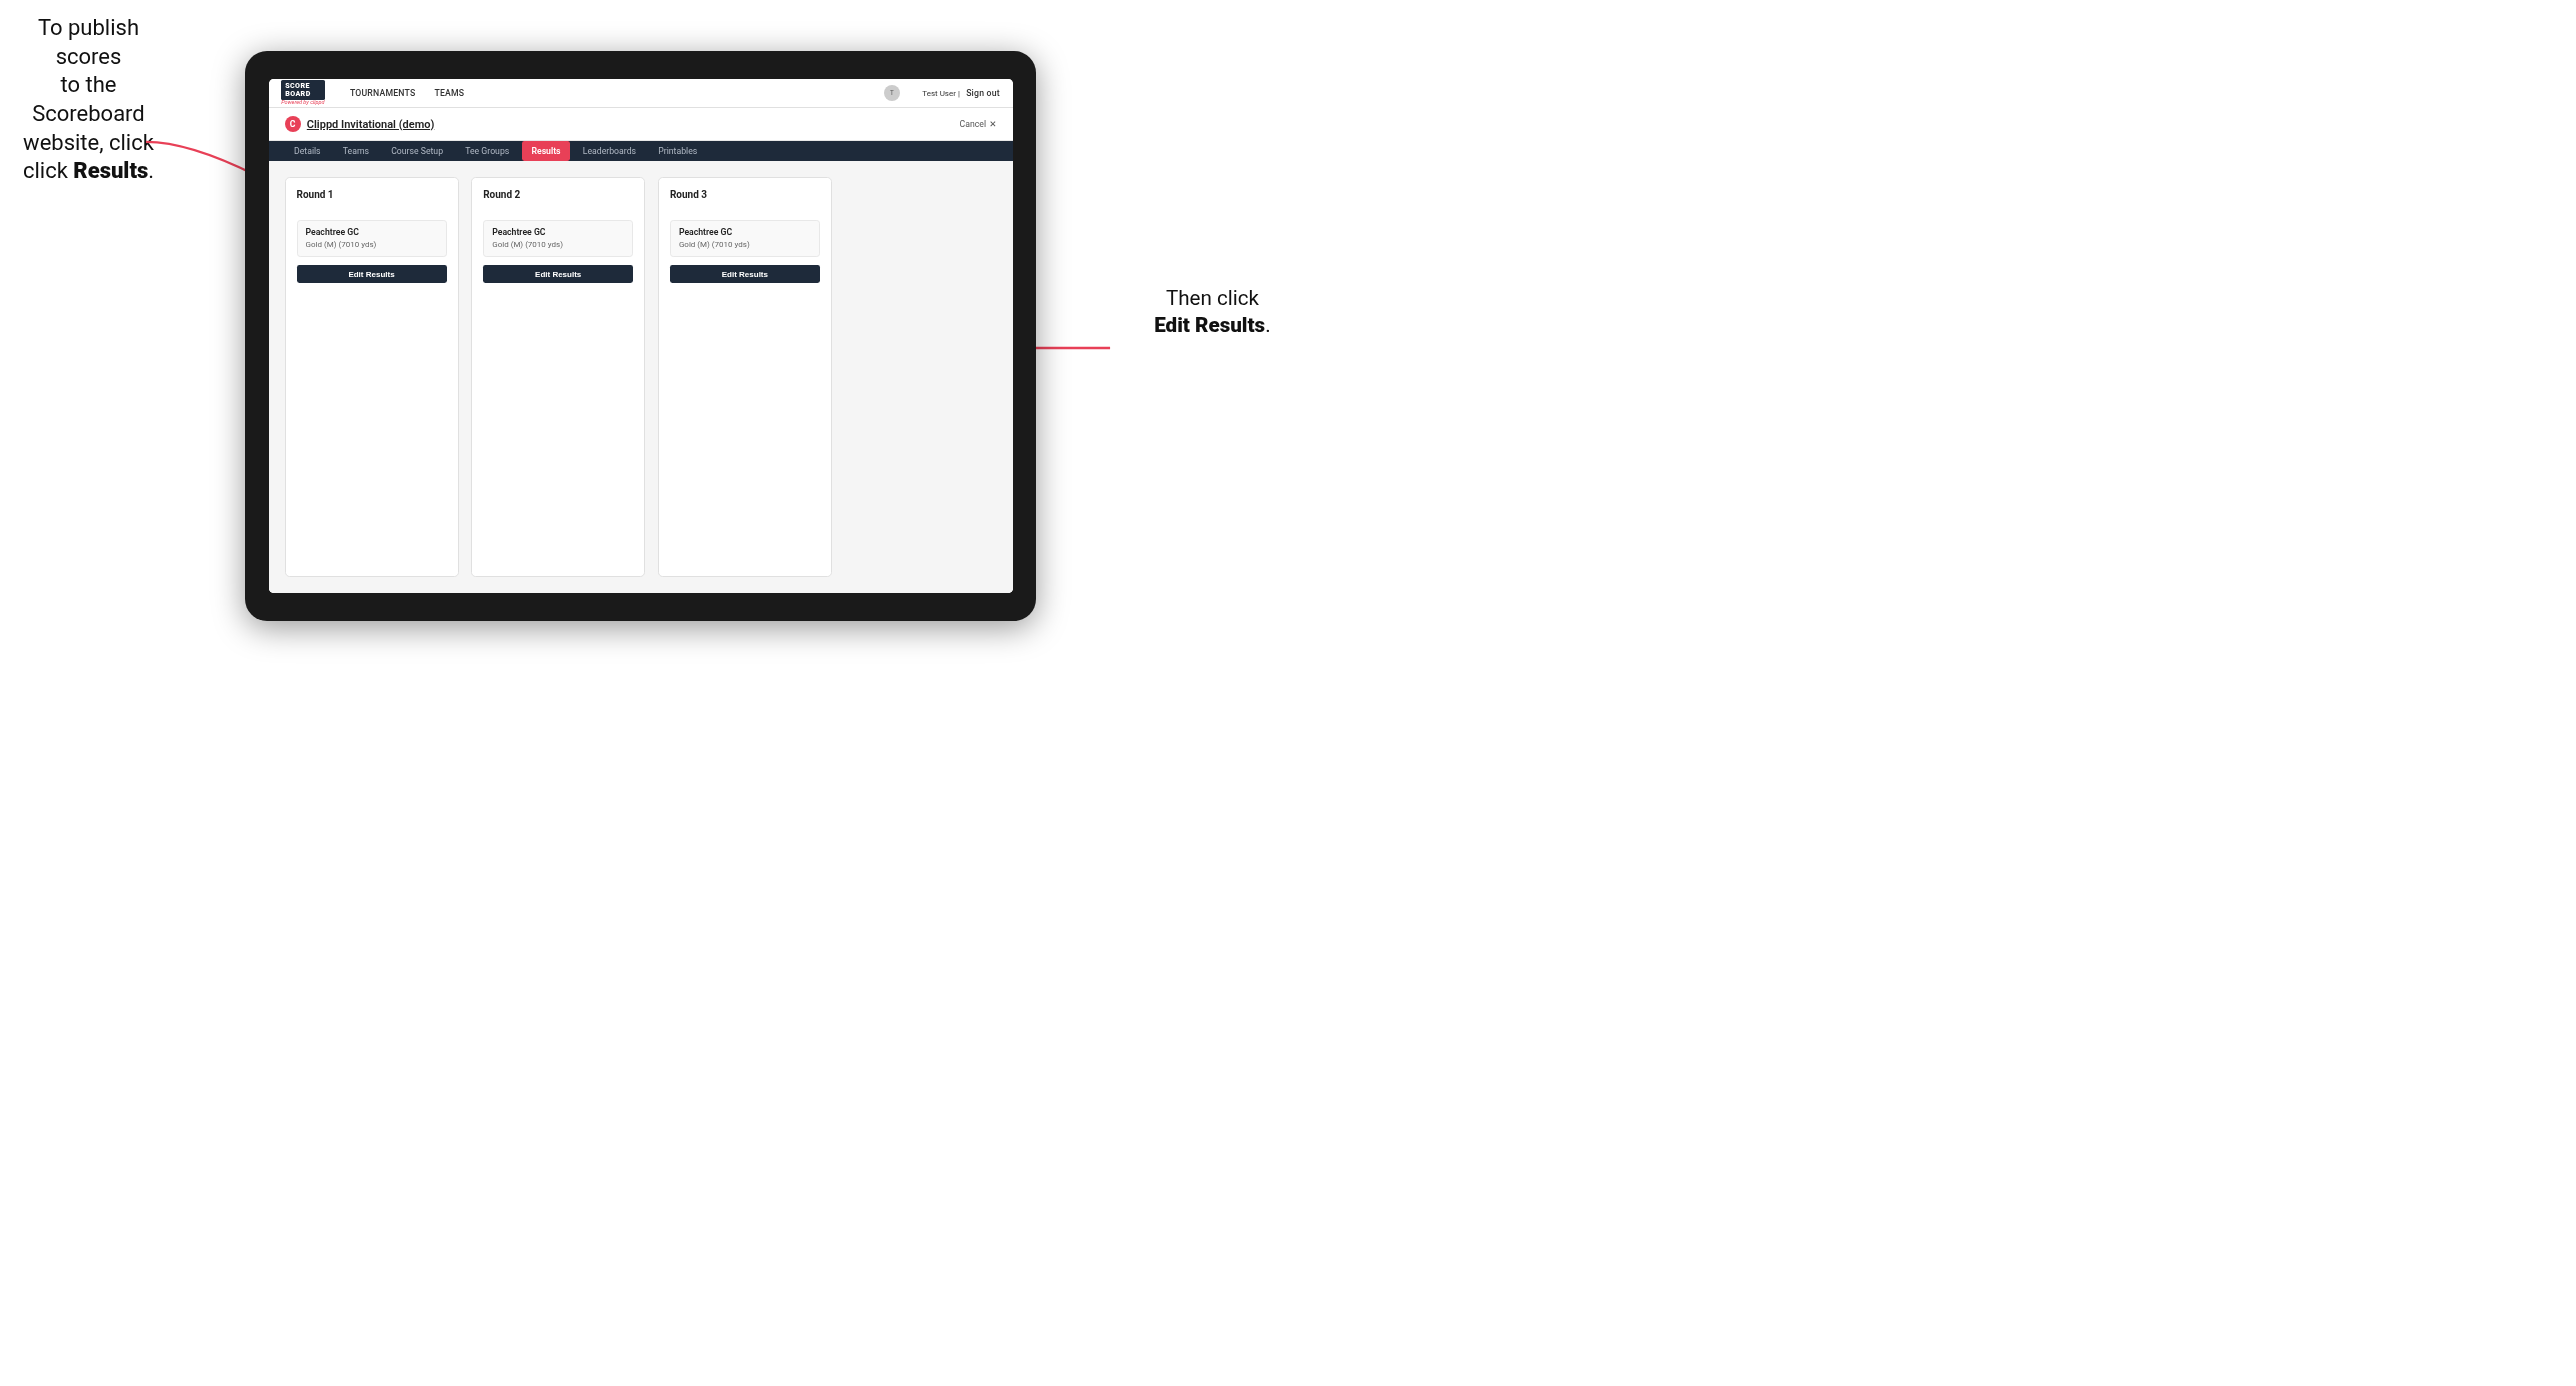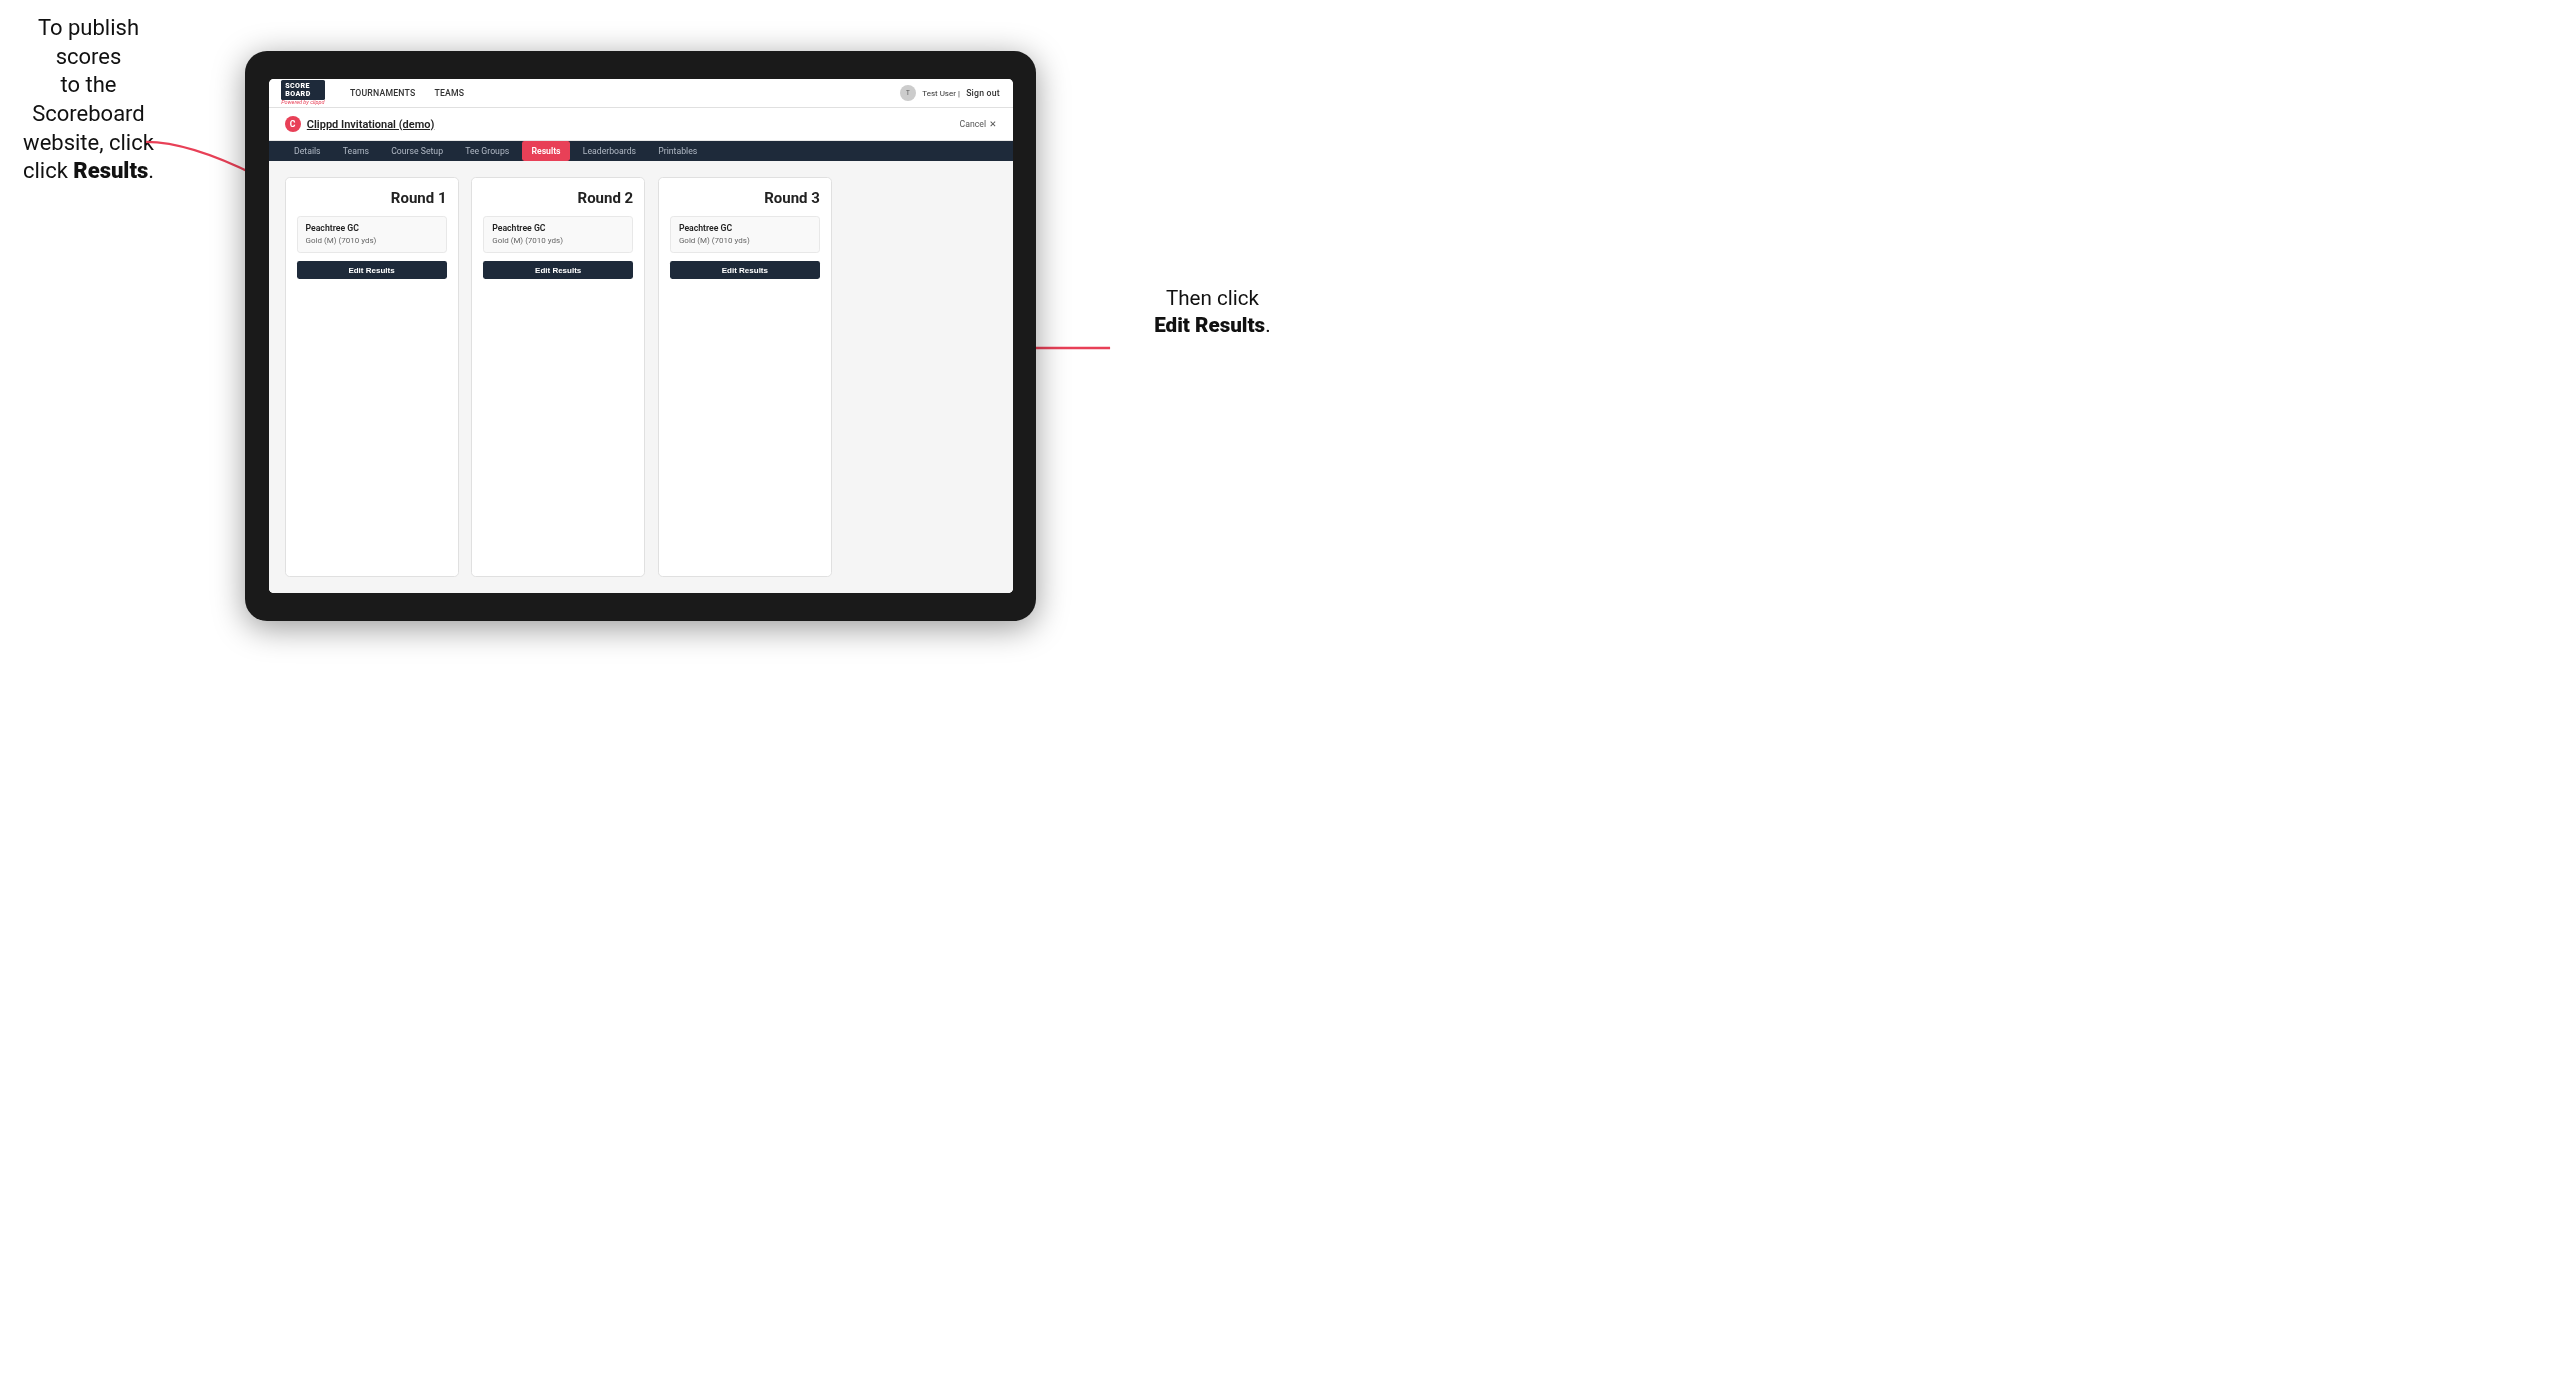--- a/index.html
+++ b/index.html
@@ -127,20 +127,21 @@
       display: flex;
       align-items: center;
       justify-content: center;
       font-size: 6.3px;
       color: #555;
     }
 
     .nav-user-text {
       font-size: 8px;
       color: #333;
+      margin-left: 16px;
     }
 
     
     .content-area {
       flex: 1;
       background: #ffffff;
       display: flex;
       flex-direction: column;
     }
 
@@ -225,25 +226,24 @@
     .round-card {
       background: #ffffff;
       border-radius: 4.7px;
       border: 0.8px solid #e0e0e0;
       padding: 11px;
       width: 174px;
       min-height: 95px;
     }
 
     .round-title {
-      font-size: 15px;
+      font-size: 10px;
       font-weight: 700;
       color: #222;
-      margin-bottom: 9px;
-      text-align: right;
+      margin-bottom: 20px;
     }
 
     .course-card {
       background: #f9f9f9;
       border: 0.8px solid #e8e8e8;
       border-radius: 3.2px;
       padding: 6.3px 8px;
       margin-bottom: 8px;
     }
 

